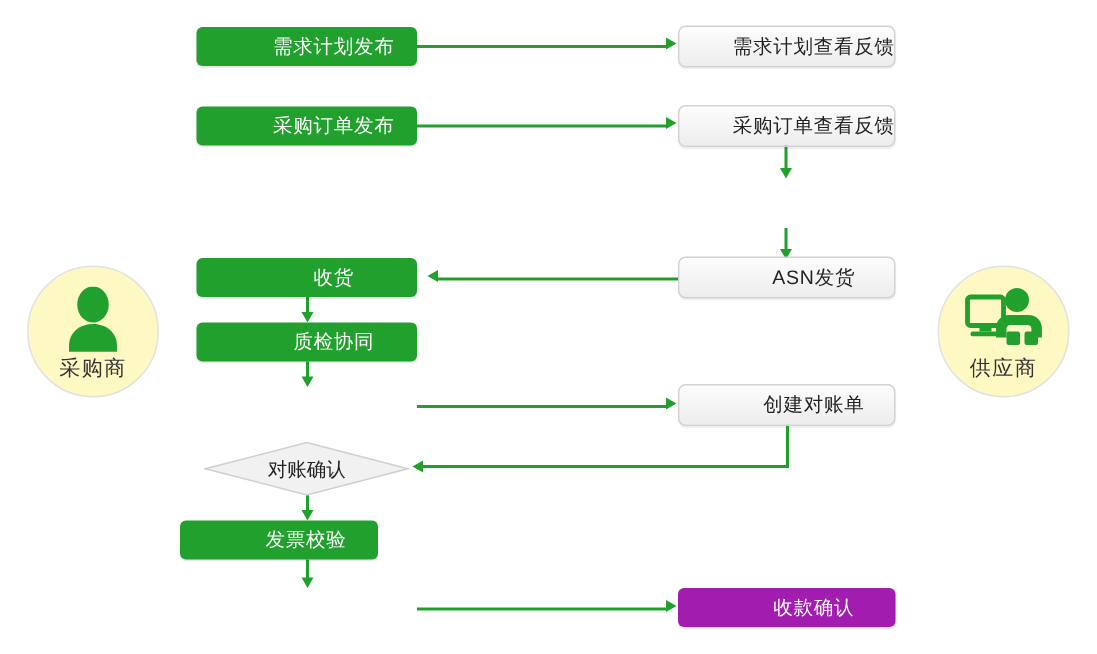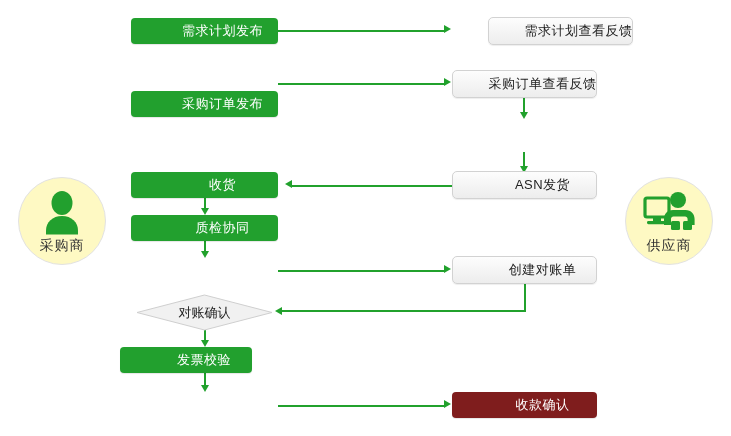--- a/index.html
+++ b/index.html
@@ -22,21 +22,21 @@
     z-index:5;
     padding-left:36px;
   }
   .node.green{
     background:#22a02e;
     color:#ffffff;
     border-radius:4px;
     box-shadow:0 1px 1px rgba(0,0,0,.10);
   }
   .node.red{
-    background:#7f1d1d;
+    background:#a21caf;
     color:#ffffff;
     border-radius:4px;
     box-shadow:0 1px 1px rgba(0,0,0,.10);
   }
   .node.grey{
     background:linear-gradient(180deg,#fdfdfd 0%,#f4f4f4 55%,#ededed 100%);
     color:#222222;
     border:1px solid #d2d2d2;
     border-radius:5px;
     box-shadow:0 1px 1px rgba(0,0,0,.07);
@@ -125,38 +125,38 @@
   <div class="arr d" style="left:200.5px;top:340px;"></div>
 
   <div class="ln v" style="left:204px;top:373px;height:13px;"></div>
   <div class="arr d" style="left:200.5px;top:385px;"></div>
 
   <div class="ln h" style="left:278px;top:404.5px;width:166px;"></div>
   <div class="arr r" style="left:444px;top:400px;"></div>
 
   <div class="node green" style="left:131px;top:18px;width:147px;height:26px;">需求计划发布</div>
 
-  <div class="node green" style="left:131px;top:71px;width:147px;height:26px;margin-top:20px;">采购订单发布</div>
+  <div class="node green" style="left:131px;top:71px;width:147px;height:26px;">采购订单发布</div>
 
   <div class="node green" style="left:131px;top:172px;width:147px;height:26px;">收货</div>
 
   <div class="node green" style="left:131px;top:215px;width:147px;height:26px;">质检协同</div>
 
 
   <div class="diamond grey" style="left:136px;top:294px;width:137px;height:37px;">
     <svg class="dshape" viewBox="0 0 137 37" preserveAspectRatio="none">
       <polygon points="68.5,1 136,18.5 68.5,36 1,18.5" fill="#f1f1f1" stroke="#cfcfcf" stroke-width="1"></polygon>
     </svg>
     <span class="dlabel">对账确认</span>
   </div>
 
   <div class="node green" style="left:120px;top:347px;width:132px;height:26px;">发票校验</div>
 
 
-  <div class="node grey" style="left:452px;top:17px;width:145px;height:28px;margin-left:36px;">需求计划查看反馈</div>
+  <div class="node grey" style="left:452px;top:17px;width:145px;height:28px;">需求计划查看反馈</div>
 
   <div class="node grey" style="left:452px;top:70px;width:145px;height:28px;">采购订单查看反馈</div>
 
 
   <div class="node grey" style="left:452px;top:171px;width:145px;height:28px;">ASN发货</div>
 
   <div class="node grey" style="left:452px;top:256px;width:145px;height:28px;">创建对账单</div>
 
   <div class="node red" style="left:452px;top:392px;width:145px;height:26px;">收款确认</div>
 

